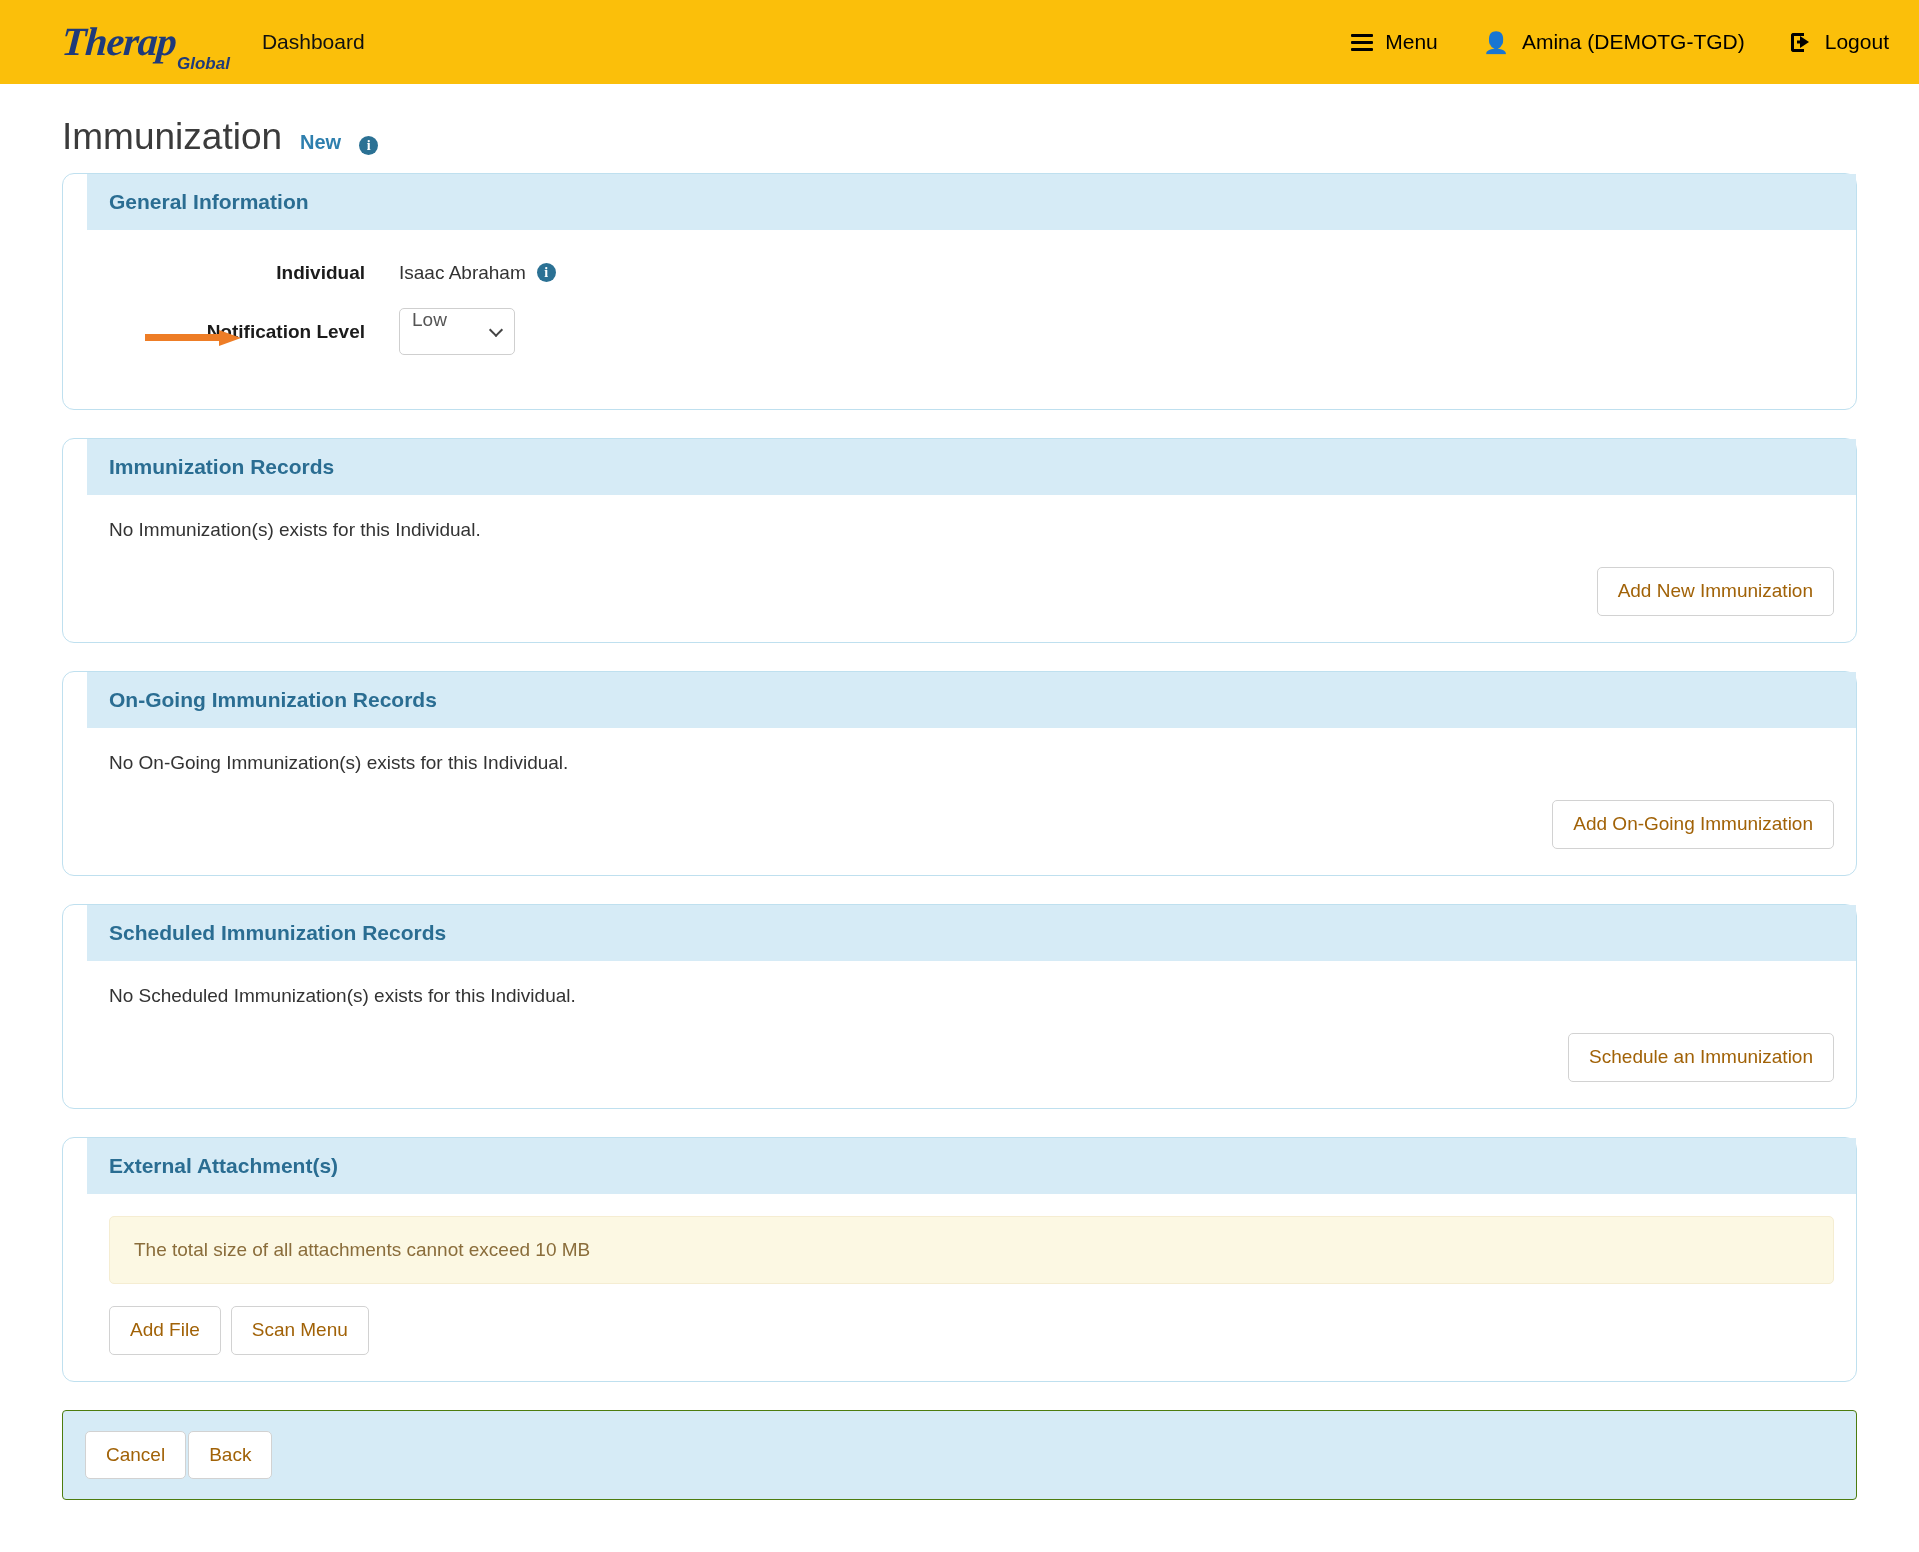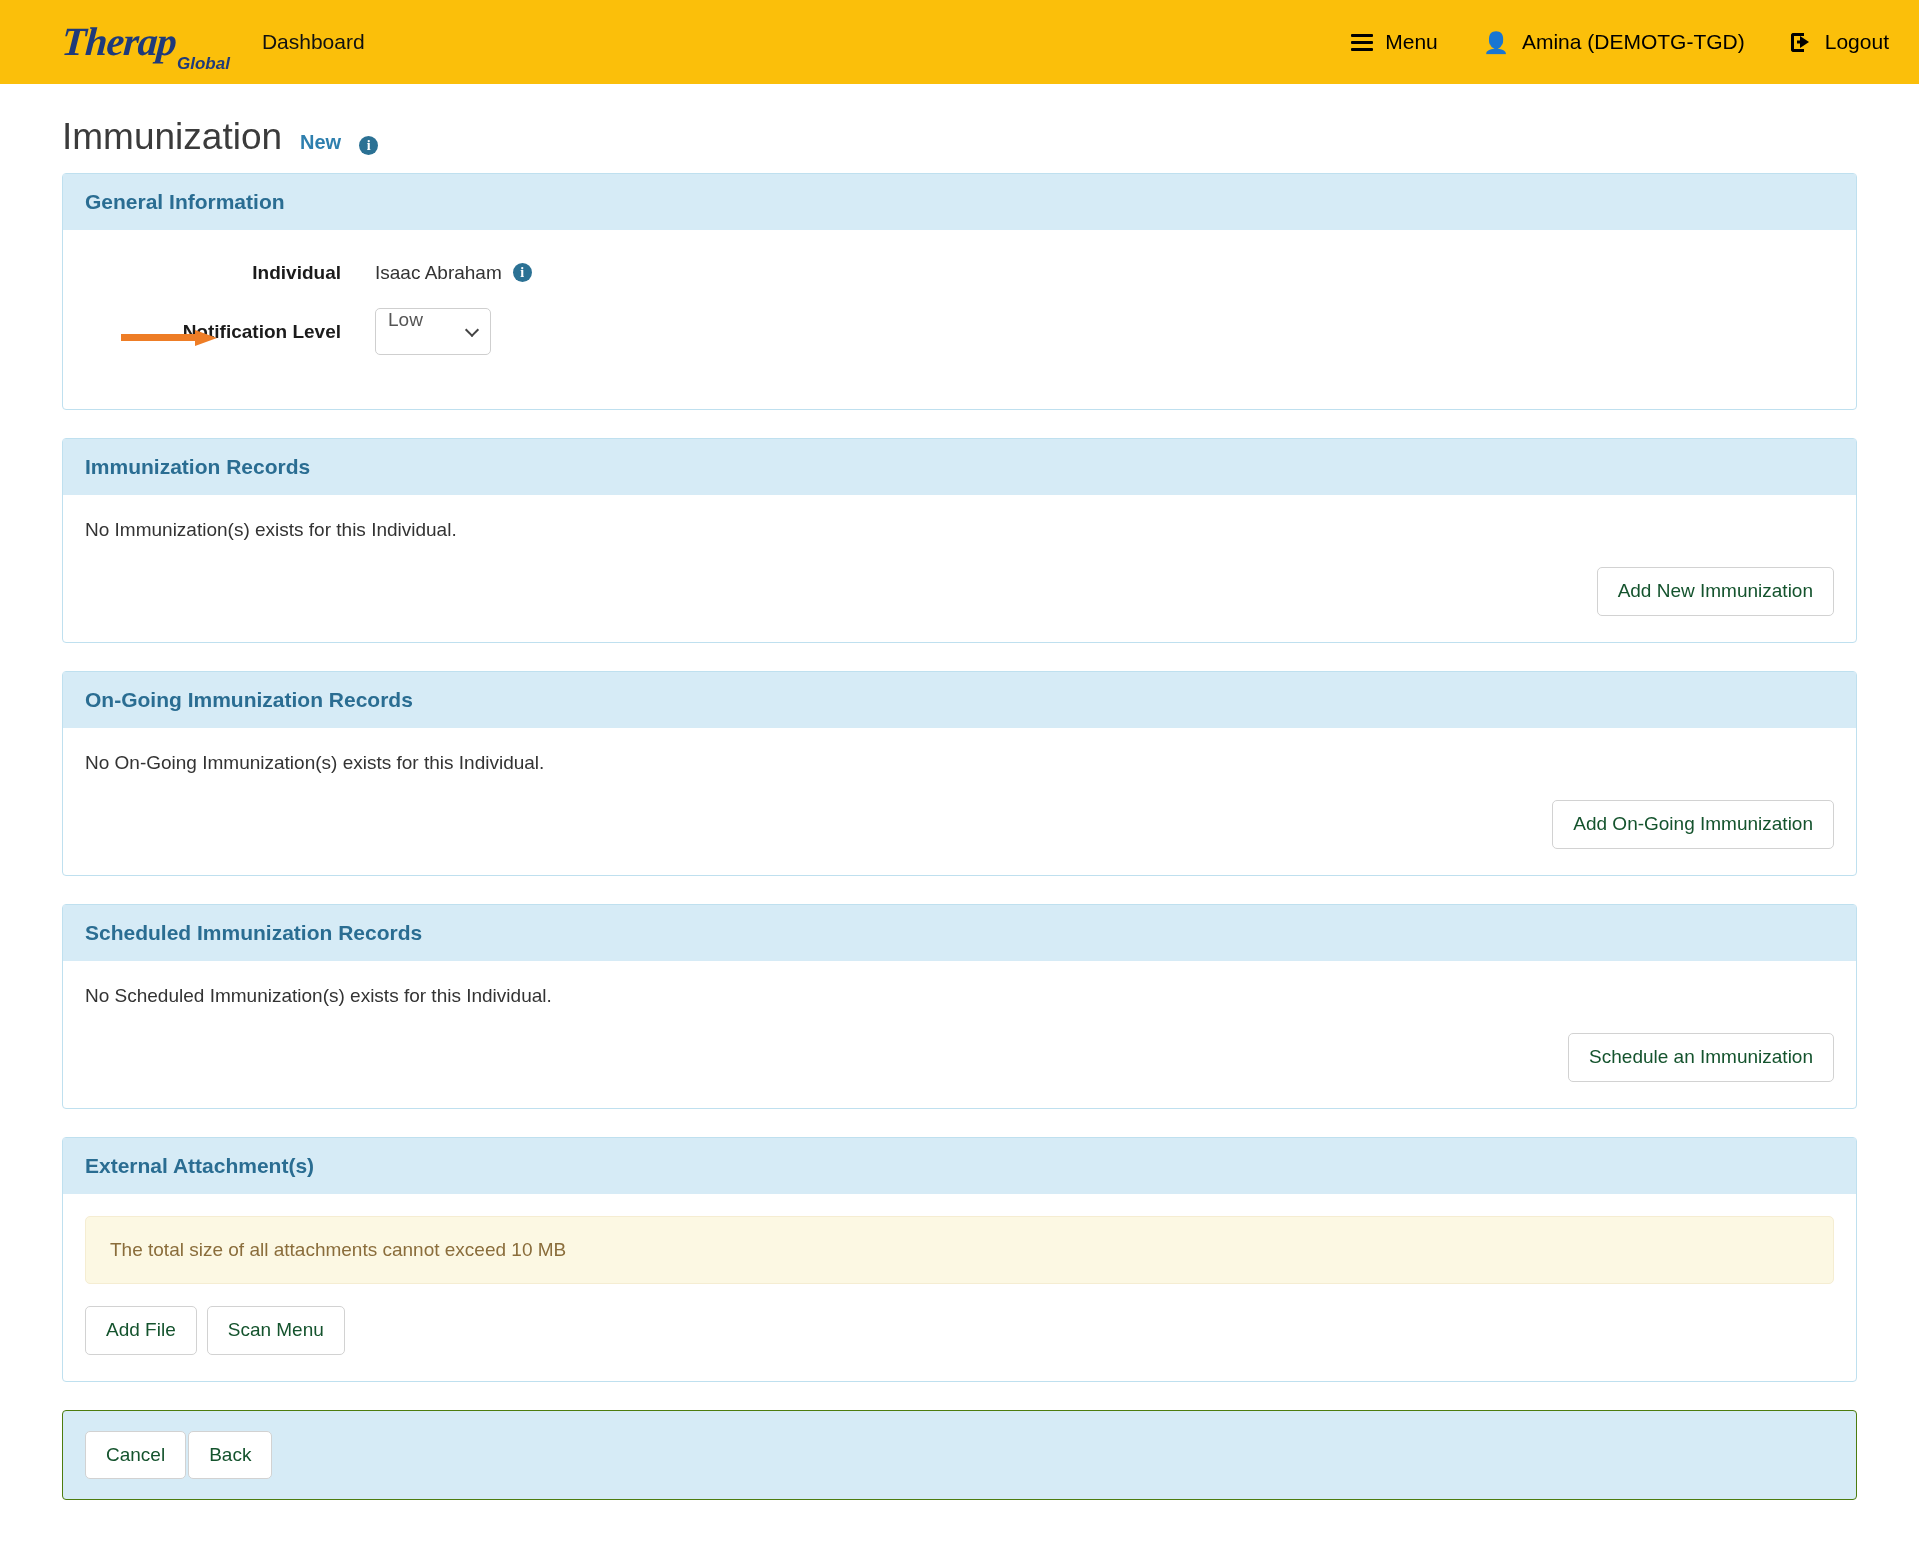--- a/index.html
+++ b/index.html
@@ -128,23 +128,24 @@
   }
 
   
   .content {
     padding: 0 62px;
   }
 
   
   .panel {
     border: 1px solid #bfe0ef;
-    border-radius: 4px;
+    border-radius: 12px;
     background: #fff;
     margin-bottom: 28px;
+    padding-left: 24px;
   }
   .panel-head {
     background: #d6ebf6;
     padding: 16px 22px;
   }
   .panel-head-title {
     font-size: 21px;
     font-weight: bold;
     color: #2a6d92;
   }
@@ -228,21 +229,21 @@
   .btn-row-right {
     display: flex;
     justify-content: flex-end;
   }
   .btn {
     background: #fff;
     border: 1px solid #d2d2d2;
     border-radius: 5px;
     padding: 13px 20px;
     font-size: 19px;
-    color: #14532d;
+    color: #a16207;
     font-family: "Liberation Sans", sans-serif;
     cursor: pointer;
     line-height: 1.1;
     white-space: nowrap;
   }
 
   
   .alert-warning {
     background: #fcf8e3;
     border: 1px solid #f5edd2;

